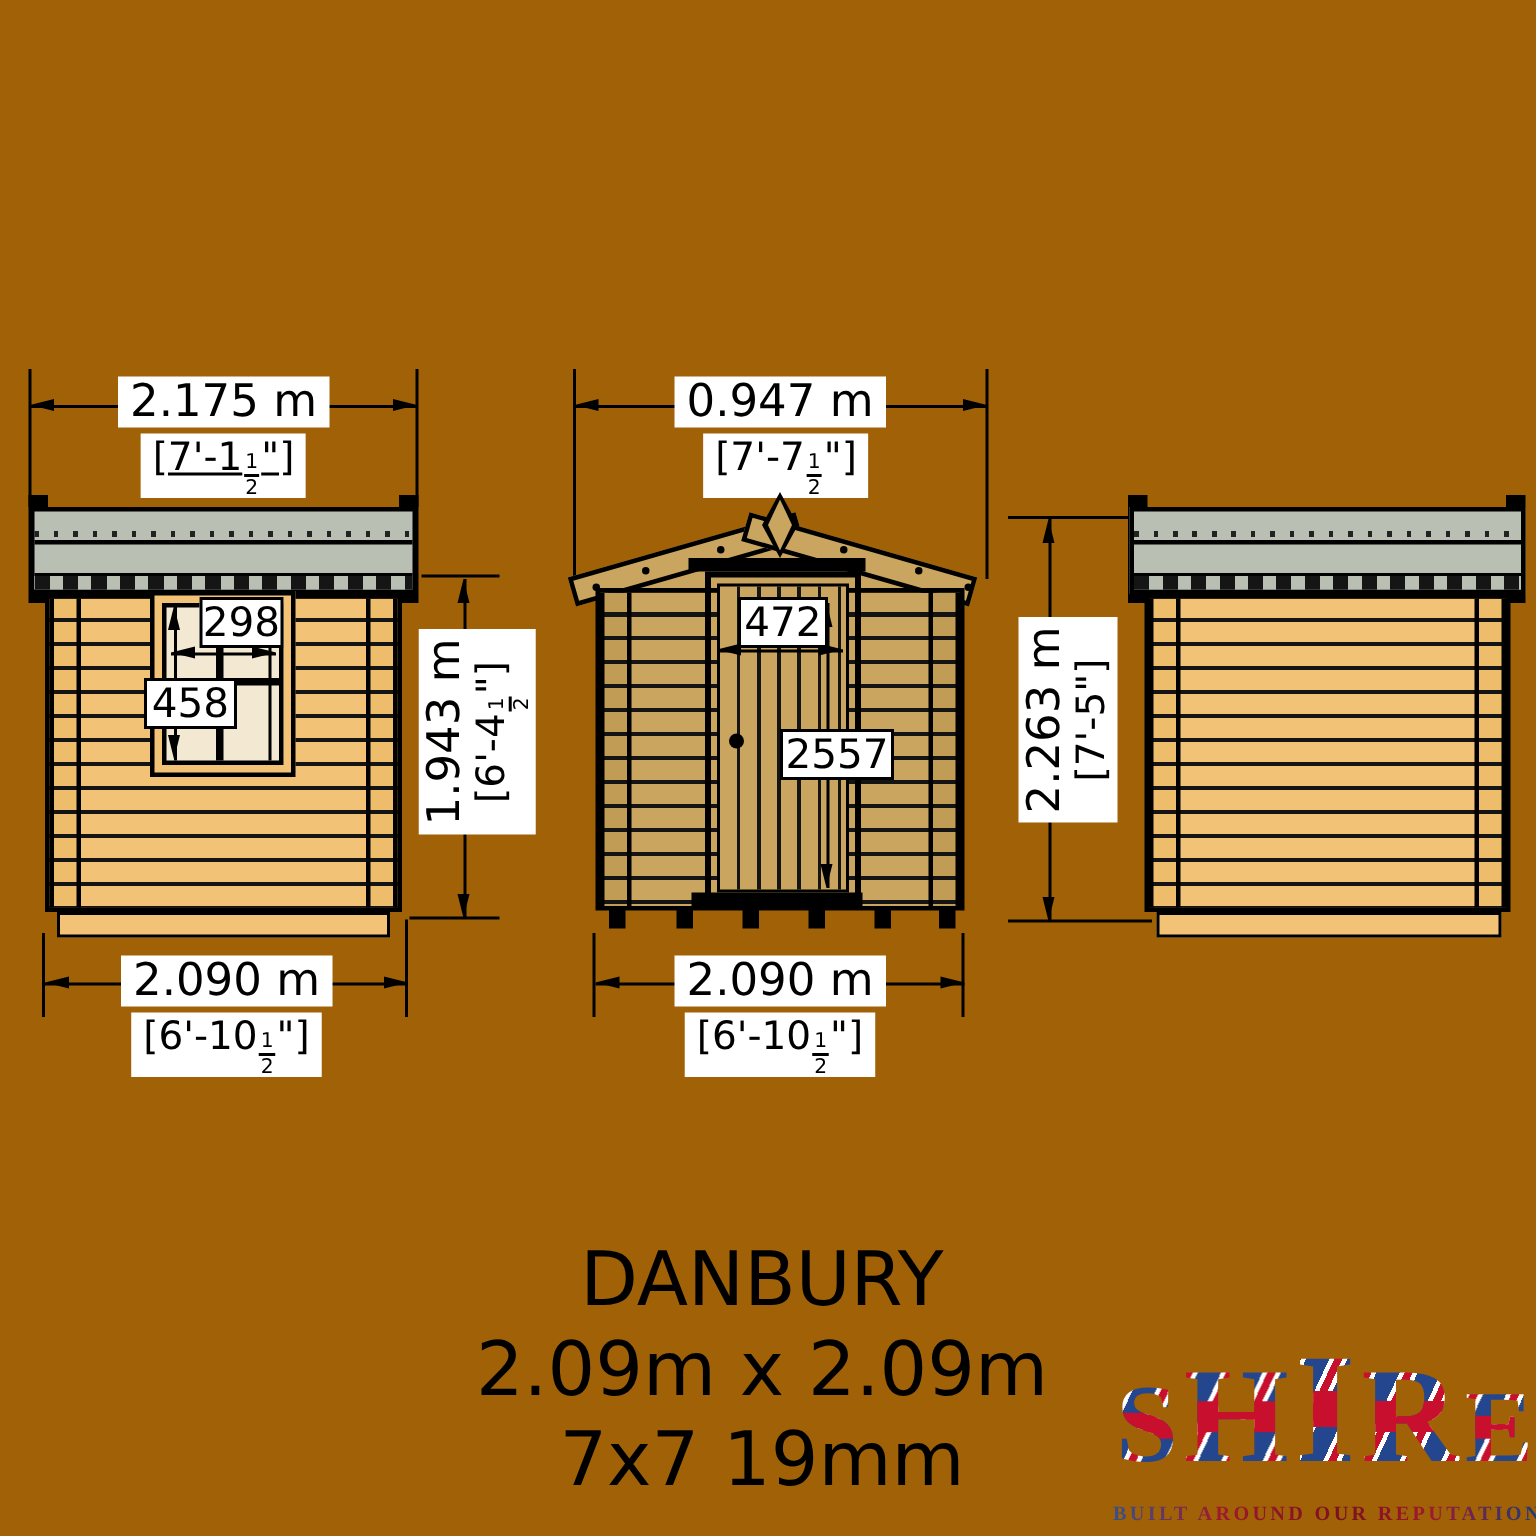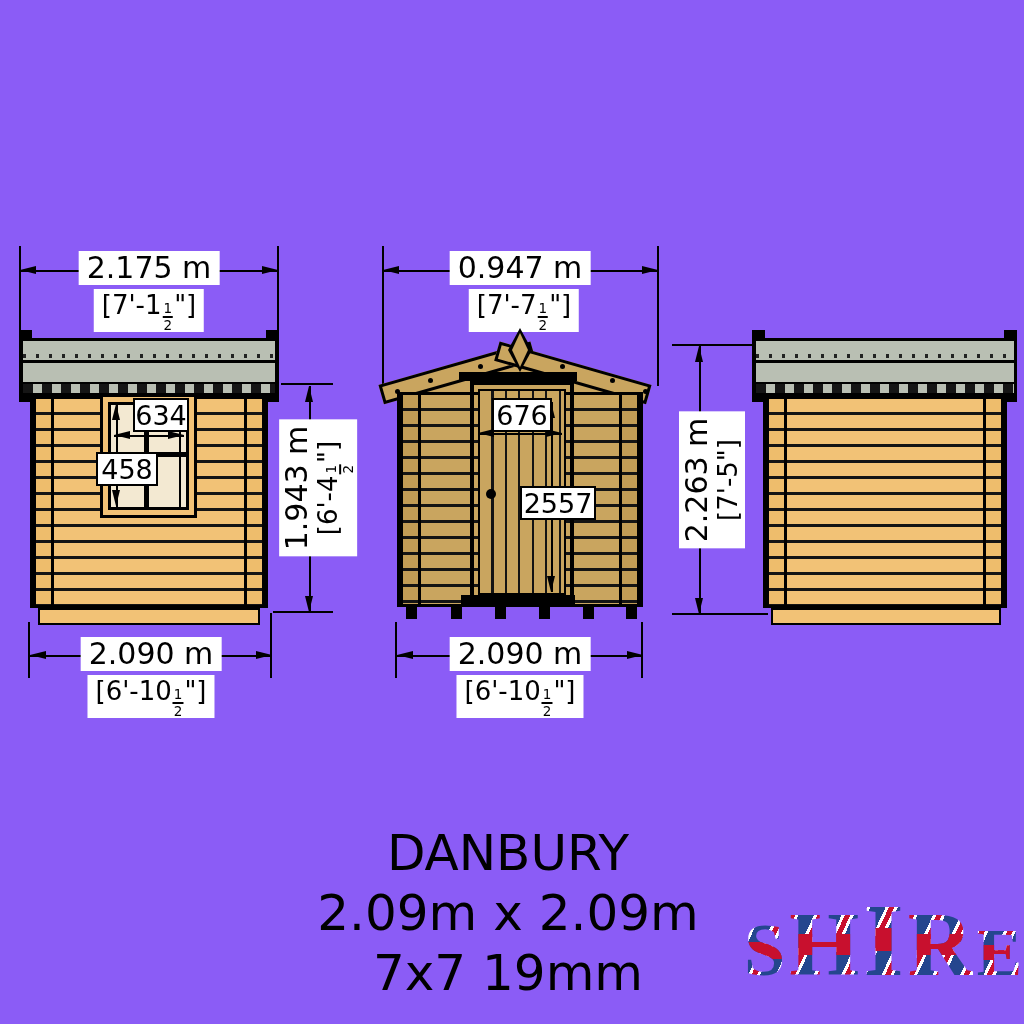--- a/index.html
+++ b/index.html
@@ -1,16 +1,16 @@
 <!DOCTYPE html>
 <html><head>
 <meta charset="utf-8">
 <style>
   html,body{margin:0;padding:0;background:#fff;}
-  #canvas{position:relative;width:1024px;height:1024px;background:#8b5cf6;overflow:hidden;
+  #canvas{position:relative;width:1024px;height:1024px;background:#a16207;overflow:hidden;
           font-family:"DejaVu Sans","Liberation Sans",sans-serif;color:#000;}
   
   .dl-h{position:absolute;height:2px;background:#000;}
   .dl-v{position:absolute;width:2px;background:#000;}
   .ext-h{position:absolute;height:2px;background:#000;}
   .ext-v{position:absolute;width:2px;background:#000;}
   .ar{position:absolute;width:0;height:0;border-style:solid;}
   .ar-l{border-width:4px 16px 4px 0;border-color:transparent #000 transparent transparent;}
   .ar-r{border-width:4px 0 4px 16px;border-color:transparent transparent transparent #000;}
   .ar-u{border-width:0 4px 16px 4px;border-color:transparent transparent #000 transparent;}
@@ -87,21 +87,21 @@
 <div id="canvas">
 
   <div>
 
     <div class="ext-v" style="left:19px;top:246px;height:92px;"></div>
     <div class="ext-v" style="left:277px;top:246px;height:92px;"></div>
     <div class="dl-h" style="left:20px;top:270px;width:258px;"></div>
     <div class="ar ar-l" style="left:20px;top:266px;"></div>
     <div class="ar ar-r" style="left:262px;top:266px;"></div>
     <div class="dimtext" style="left:149px;top:251px;">2.175 m</div>
-    <div class="dimtext imp" style="left:149px;top:289px;"><span>[7'-1</span><span class="frac">
+    <div class="dimtext imp" style="left:149px;top:289px;text-decoration:underline;"><span>[7'-1</span><span class="frac">
           <span class="n">1</span>
           <span>2</span>
         </span><span>"]</span></div>
 
     <div class="endcap" style="left:19px;"></div>
     <div class="endcap" style="left:266px;"></div>
     <div class="flatroof" style="left:20px;top:338px;width:252px;height:52px;">
       <div class="roofdots"></div>
       <div class="roofline"></div>
       <div class="roofdash"></div>
@@ -121,21 +121,21 @@
         <div class="transom"></div>
       </div>
     </div>
 
     <div class="dl-v" style="left:116px;top:404px;height:102px;z-index:7;"></div>
     <div class="ar ar-u" style="left:112px;top:404px;z-index:7;"></div>
     <div class="ar ar-d" style="left:112px;top:490px;z-index:7;"></div>
     <div class="dl-h" style="left:114px;top:435px;width:70px;z-index:7;"></div>
     <div class="ar ar-l" style="left:114px;top:431px;z-index:7;"></div>
     <div class="ar ar-r" style="left:168px;top:431px;z-index:7;"></div>
-    <div class="mlabel" style="left:133px;top:398px;width:52px;height:30px;">634</div>
+    <div class="mlabel" style="left:133px;top:398px;width:52px;height:30px;">298</div>
     <div class="mlabel" style="left:96px;top:452px;width:58px;height:30px;">458</div>
 
     <div class="ext-h" style="left:281px;top:383px;width:52px;"></div>
     <div class="ext-h" style="left:273px;top:611px;width:60px;"></div>
     <div class="dl-v" style="left:309px;top:386px;height:226px;"></div>
     <div class="ar ar-u" style="left:305px;top:386px;"></div>
     <div class="ar ar-d" style="left:305px;top:596px;"></div>
     <div class="vdim" style="left:318px;top:488px;">
       <div class="vm">1.943 m</div>
       <div class="vi"><span>[6'-4</span><span class="frac">
@@ -192,21 +192,21 @@
       <div class="handle" style="left:12px;top:104px;"></div>
     </div>
     <div class="blackbar" style="left:461px;top:595px;width:114px;height:11px;z-index:5;"></div>
 
     <div class="dl-h" style="left:478px;top:433px;width:84px;z-index:7;"></div>
     <div class="ar ar-l" style="left:478px;top:429px;z-index:7;"></div>
     <div class="ar ar-r" style="left:546px;top:429px;z-index:7;"></div>
     <div class="dl-v" style="left:551px;top:402px;height:190px;z-index:7;"></div>
     <div class="ar ar-u" style="left:547px;top:402px;z-index:7;"></div>
     <div class="ar ar-d" style="left:547px;top:576px;z-index:7;"></div>
-    <div class="mlabel" style="left:492px;top:398px;width:56px;height:30px;">676</div>
+    <div class="mlabel" style="left:492px;top:398px;width:56px;height:30px;">472</div>
     <div class="mlabel" style="left:520px;top:486px;width:72px;height:30px;">2557</div>
 
     <div class="foot" style="left:406px;"></div>
     <div class="foot" style="left:451px;"></div>
     <div class="foot" style="left:495px;"></div>
     <div class="foot" style="left:539px;"></div>
     <div class="foot" style="left:583px;"></div>
     <div class="foot" style="left:626px;"></div>
 
     <div class="ext-v" style="left:395px;top:622px;height:56px;"></div>
@@ -255,15 +255,16 @@
   </div>
 
   <div class="logo">
     <div class="logoword">
       <span class="logoletter l-s">S</span>
       <span class="logoletter l-h">H</span>
       <span class="logoletter l-i">I</span>
       <span class="logoletter l-r">R</span>
       <span class="logoletter l-e">E</span>
     </div>
+    <div class="tagline">BUILT AROUND OUR REPUTATION</div>
   </div>
 
 </div>
 
 </body></html>

